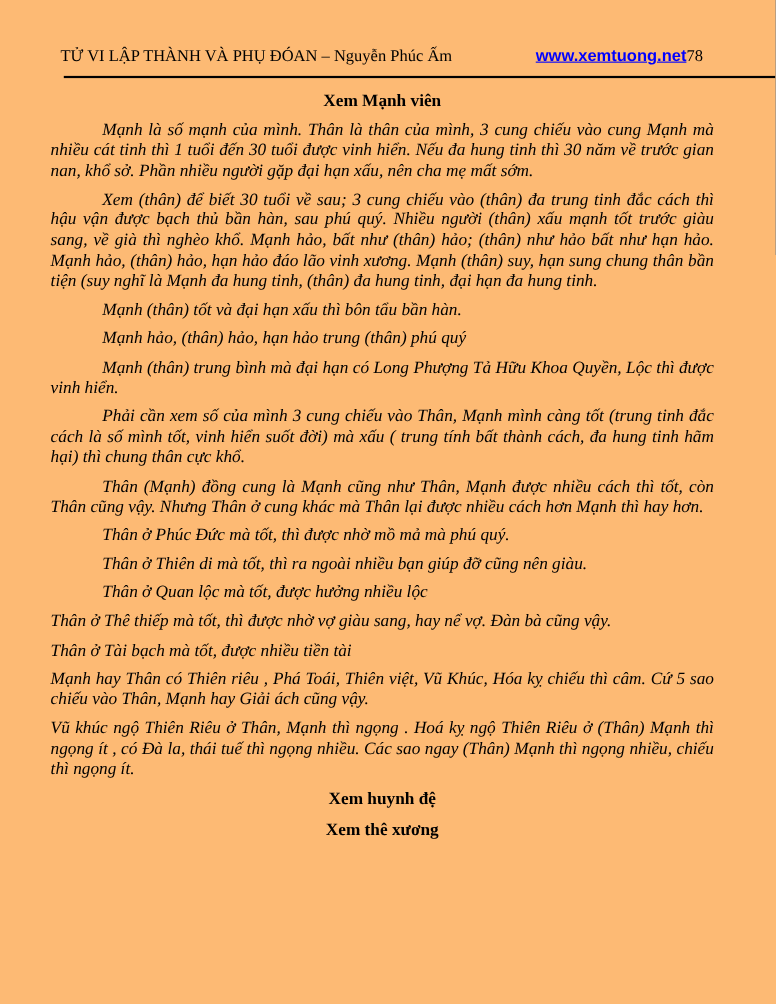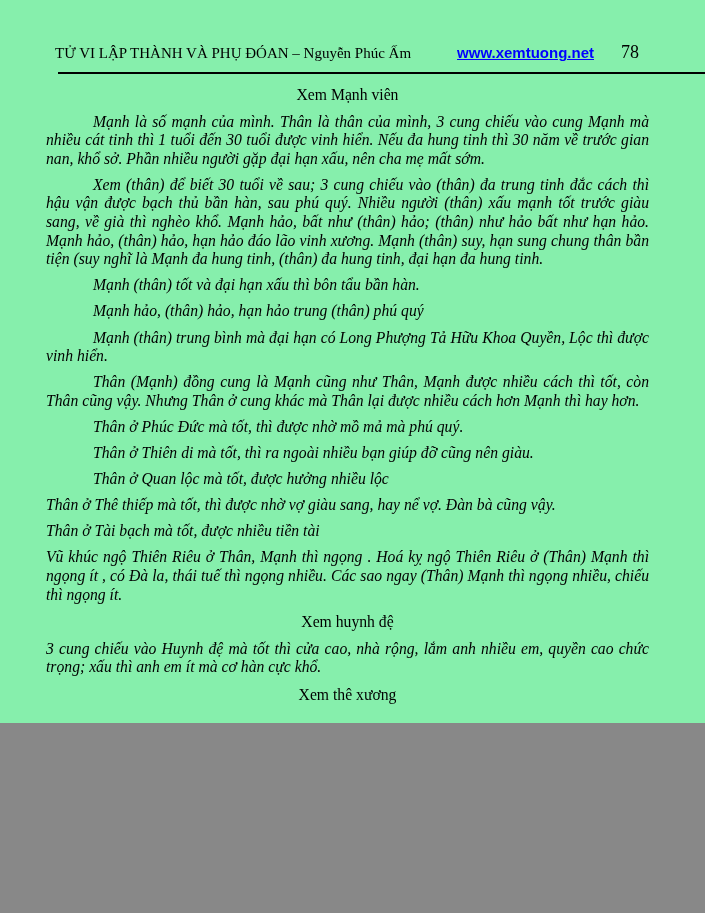--- a/index.html
+++ b/index.html
@@ -1,56 +1,56 @@
 <!DOCTYPE html>
 <html><head>
 <meta charset="utf-8">
 <style>
   html, body { margin: 0; padding: 0; background: #888; }
   .page {
     position: relative;
     width: 705px;
-    height: 723px;
+    height: 913px;
     margin: 0 auto;
-    background: #86efac;
+    background: #fdba74;
     color: #000000;
     font-family: "Liberation Serif", "DejaVu Serif", serif;
     overflow: hidden;
   }
   .header-row {
     display: flex;
     align-items: baseline;
     padding: 42px 66px 0 55px;
     font-size: 15px;
     white-space: nowrap;
   }
   .header-title { flex: 0 0 auto; }
   .header-spacer { flex: 1 1 auto; }
   .header-link {
     font-family: "Liberation Sans", "DejaVu Sans", sans-serif;
     font-weight: bold;
     font-size: 15px;
     text-decoration: underline;
     cursor: pointer;
   }
-  .header-page { margin-left: 27px; font-size: 18px; }
+  .header-page { margin-left: 0; font-size: 15px; }
   .header-rule {
     border: none;
     border-top: 2.5px solid #000000;
     margin: 9px 0 0 58px;
   }
   .content {
     margin: 12px 56px 0 46px;
     font-size: 15.7px;
     line-height: 18.6px;
     text-align: justify;
   }
   .section-heading {
     font-size: 15.7px;
-    font-weight: normal;
+    font-weight: bold;
     text-align: center;
     margin: 9px 0 8px 0;
   }
   .content p { margin: 0 0 7.5px 0; font-style: italic; }
   .content p.indent { text-indent: 47px; }
 </style>
 </head>
 <body>
 
 <div class="page">
@@ -65,29 +65,30 @@
 
   <div class="content">
 
     <div class="section-heading">Xem Mạnh viên</div>
 
     <p class="indent">Mạnh là số mạnh của mình. Thân là thân của mình, 3 cung chiếu vào cung Mạnh mà nhiều cát tinh thì 1 tuổi đến 30 tuổi được vinh hiển. Nếu đa hung tinh thì 30 năm về trước gian nan, khổ sở. Phần nhiều người gặp đại hạn xấu, nên cha mẹ mất sớm.</p>
     <p class="indent">Xem (thân) để biết 30 tuổi về sau; 3 cung chiếu vào (thân) đa trung tinh đắc cách thì hậu vận được bạch thủ bần hàn, sau phú quý. Nhiều người (thân) xấu mạnh tốt trước giàu sang, về già thì nghèo khổ. Mạnh hảo, bất như (thân) hảo; (thân) như hảo bất như hạn hảo. Mạnh hảo, (thân) hảo, hạn hảo đáo lão vinh xương. Mạnh (thân) suy, hạn sung chung thân bần tiện (suy nghĩ là Mạnh đa hung tinh, (thân) đa hung tinh, đại hạn đa hung tinh.</p>
     <p class="indent">Mạnh (thân) tốt và đại hạn xấu thì bôn tẩu bần hàn.</p>
     <p class="indent">Mạnh hảo, (thân) hảo, hạn hảo trung (thân) phú quý</p>
     <p class="indent">Mạnh (thân) trung bình mà đại hạn có Long Phượng Tả Hữu Khoa Quyền, Lộc thì được vinh hiển.</p>
+    <p class="indent">Phải cần xem số của mình 3 cung chiếu vào Thân, Mạnh mình càng tốt (trung tinh đắc cách là số mình tốt, vinh hiển suốt đời) mà xấu ( trung tính bất thành cách, đa hung tinh hãm hại) thì chung thân cực  khổ.</p>
     <p class="indent">Thân (Mạnh) đồng cung là Mạnh cũng như Thân, Mạnh được nhiều cách thì tốt, còn Thân cũng vậy. Nhưng Thân ở cung khác mà Thân lại được nhiều cách hơn Mạnh thì hay hơn.</p>
     <p class="indent">Thân ở Phúc Đức mà tốt, thì được nhờ mồ mả mà phú quý.</p>
     <p class="indent">Thân ở Thiên di mà tốt, thì ra ngoài nhiều bạn giúp đỡ cũng nên giàu.</p>
     <p class="indent">Thân ở Quan lộc mà tốt, được hưởng nhiều lộc</p>
     <p>Thân ở Thê thiếp mà tốt, thì được nhờ vợ giàu sang, hay nể vợ. Đàn bà cũng vậy.</p>
     <p>Thân ở Tài bạch mà tốt, được nhiều tiền tài</p>
+    <p>Mạnh hay Thân có Thiên riêu , Phá Toái, Thiên việt, Vũ Khúc, Hóa kỵ chiếu thì câm. Cứ 5 sao chiếu vào Thân, Mạnh hay Giải ách cũng vậy.</p>
     <p>Vũ khúc ngộ Thiên Riêu ở Thân, Mạnh thì ngọng . Hoá kỵ ngộ Thiên Riêu ở (Thân) Mạnh thì ngọng ít , có Đà la, thái tuế thì ngọng nhiều. Các sao ngay (Thân) Mạnh thì ngọng nhiều, chiếu thì ngọng ít.</p>
 
     <div class="section-heading">Xem huynh đệ</div>
 
-    <p>3 cung chiếu vào Huynh đệ mà tốt thì cửa cao, nhà rộng, lắm anh nhiều em, quyền cao chức trọng; xấu thì anh em ít mà cơ hàn cực khổ.</p>
 
     <div class="section-heading">Xem thê xương</div>
 
 
   </div>
 </div>
 
 </body></html>

